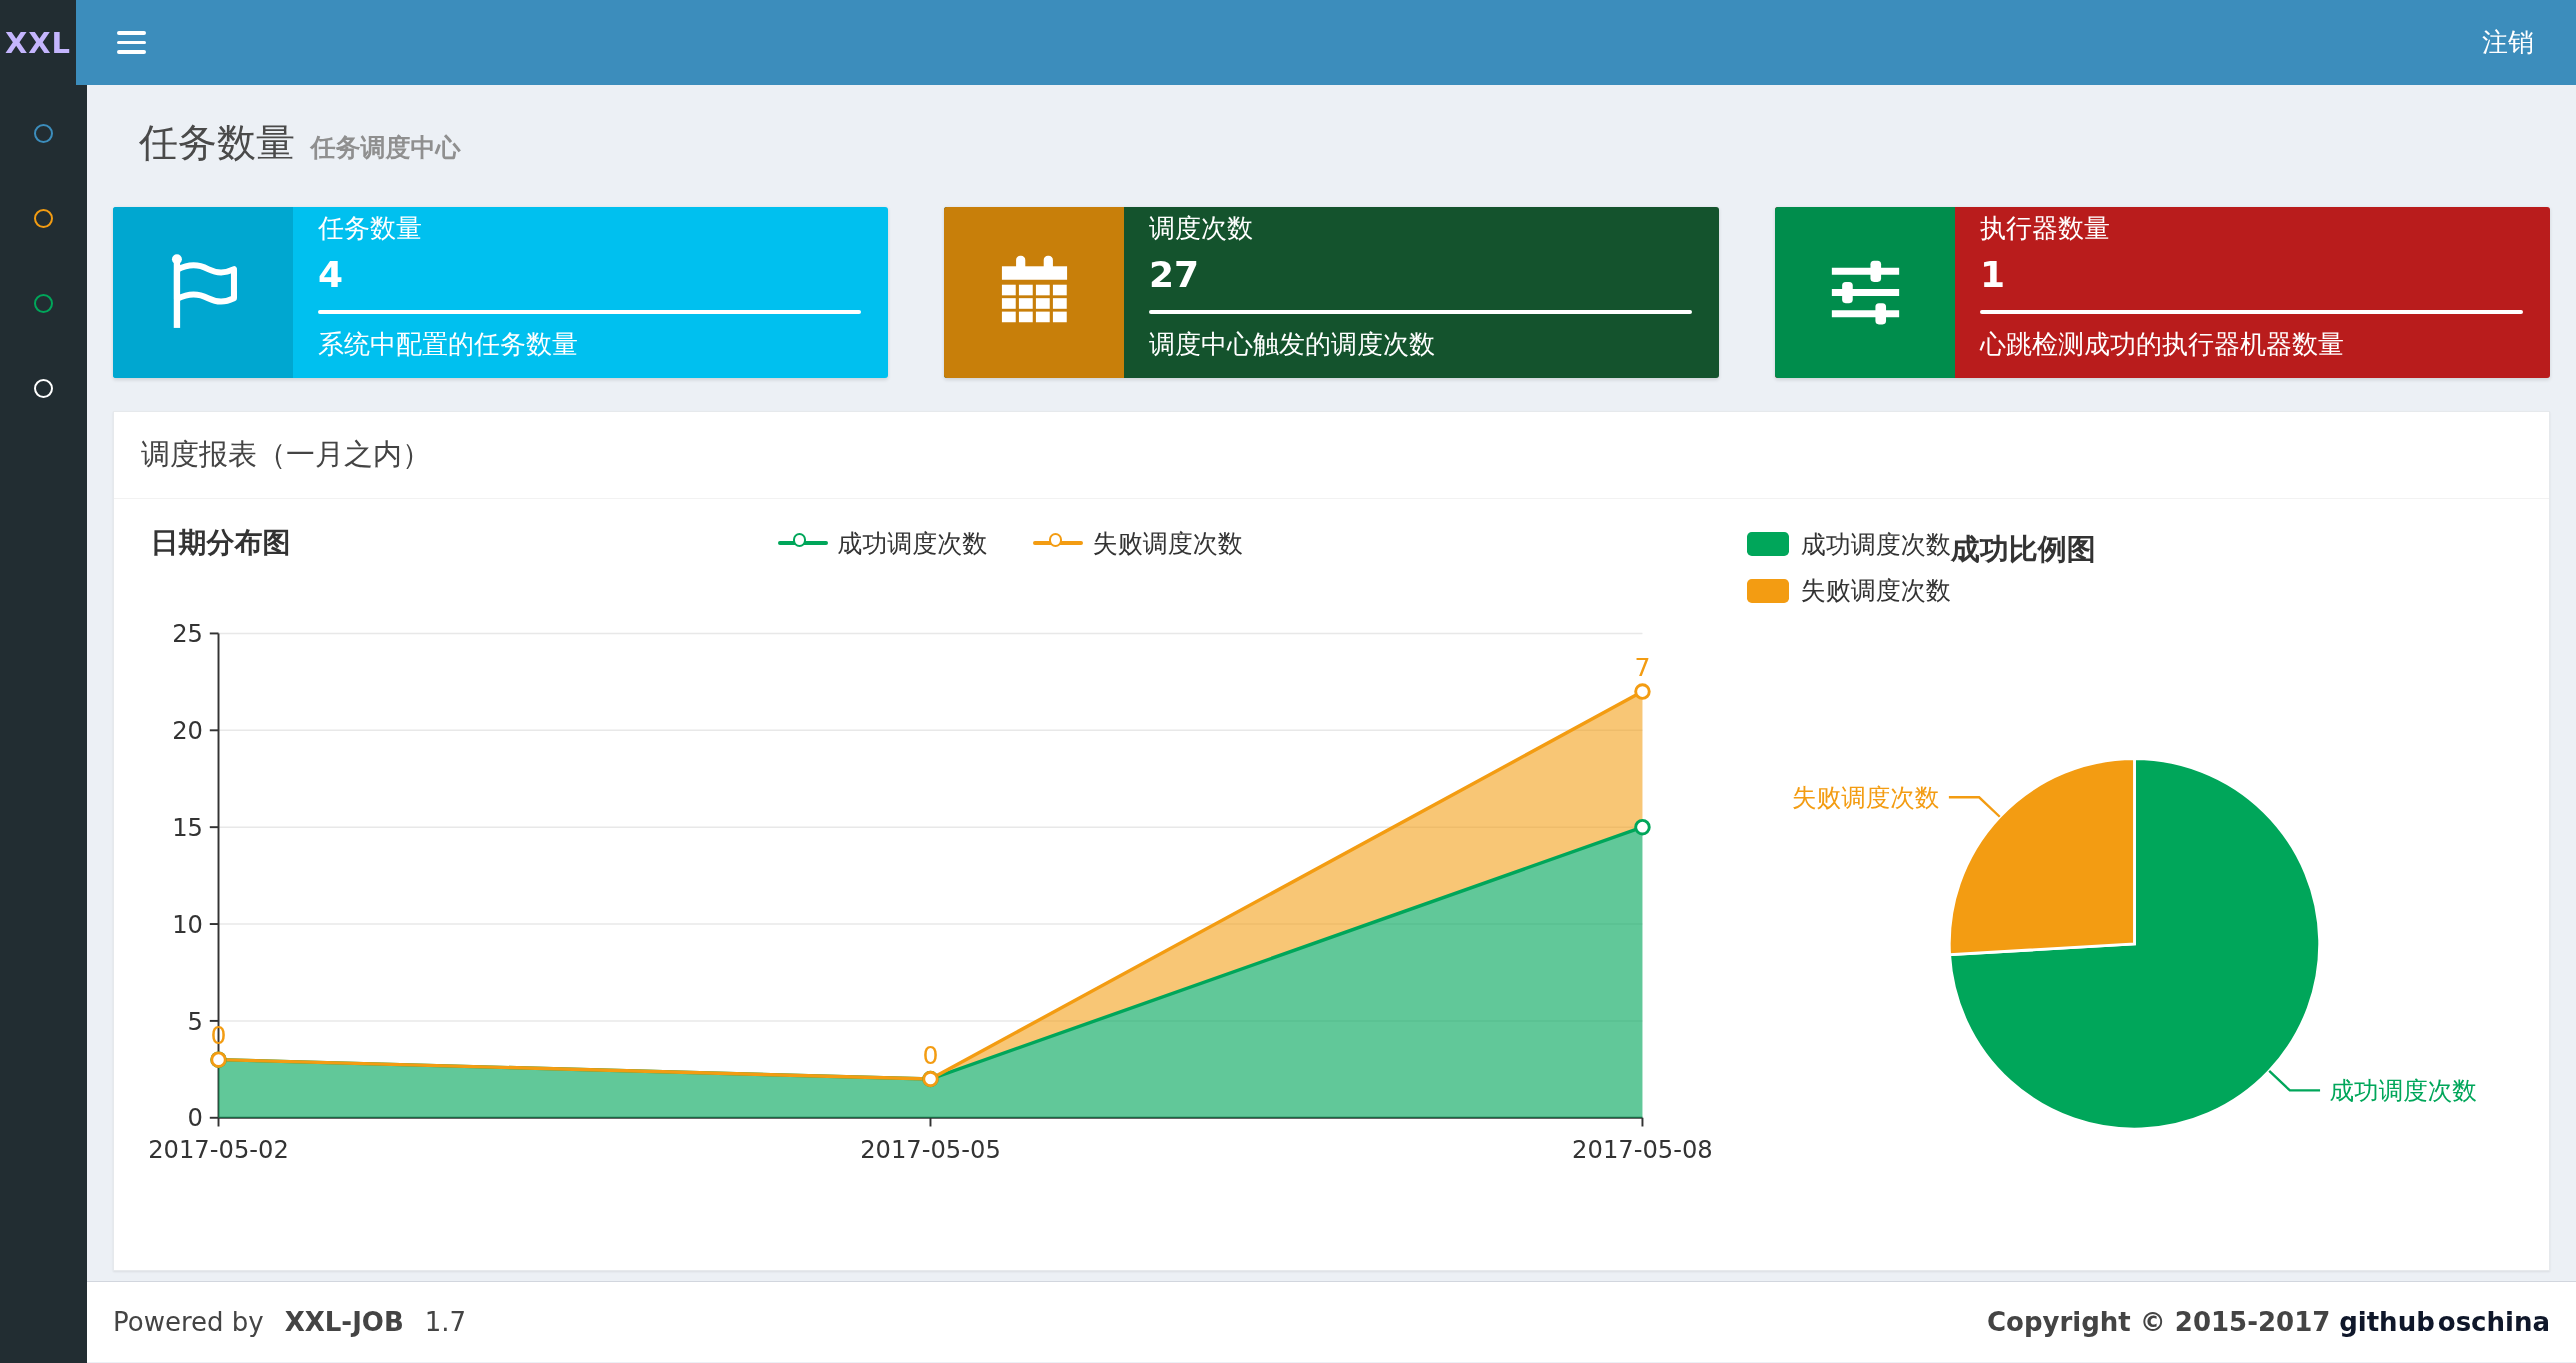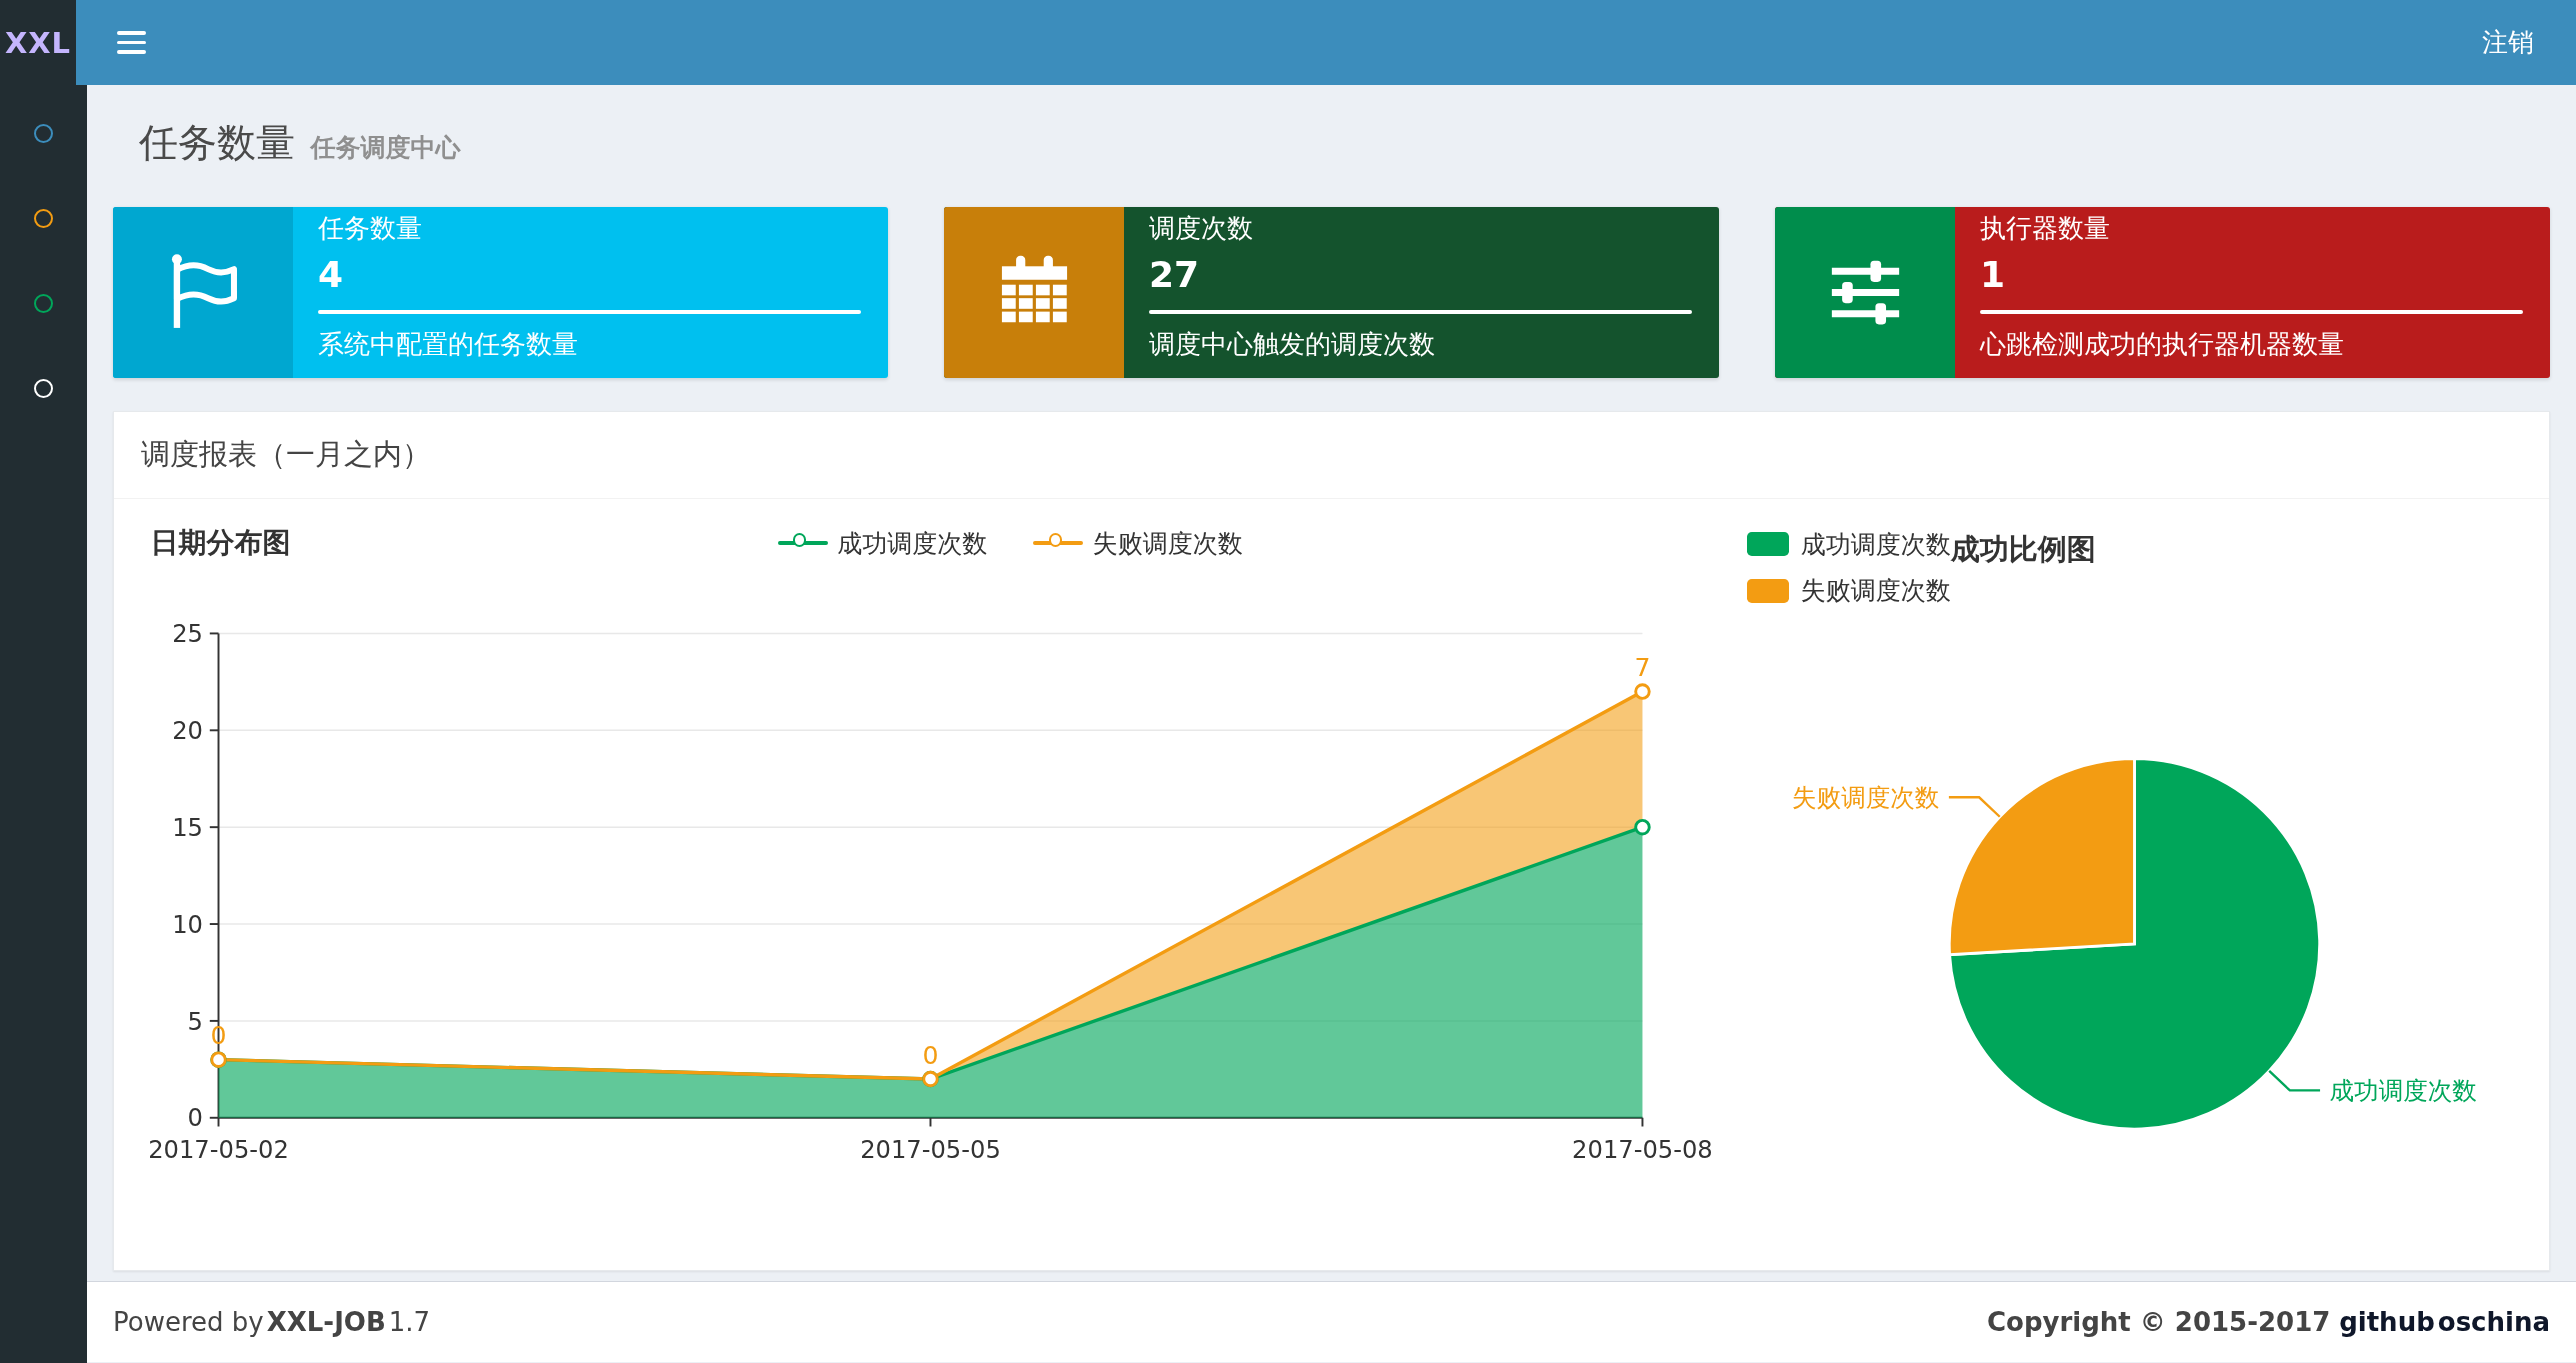--- a/index.html
+++ b/index.html
@@ -54,21 +54,21 @@
 
   .pie-head{display:flex;align-items:flex-start;padding-top:3.9px}
   .pie-legend{display:flex;flex-direction:column;gap:13.5px}
   .pie-legend-item{display:flex;align-items:center;gap:11.6px;cursor:pointer;font-size:25px;color:#333}
   .swatch{width:42px;height:24px;border-radius:4.8px;display:inline-block}
   .pie-title{font-size:29px;font-weight:700;color:#333;margin-top:1.9px;white-space:nowrap}
   .pie-svg{width:100%;display:block;margin-top:25px}
 
   
   .footer{background:#fff;border-top:1px solid #d2d6de;display:flex;justify-content:space-between;align-items:center;padding:25px 26px;font-size:26px;color:#444}
-  .f-left{display:flex;gap:3px;align-items:center}
+  .f-left{display:flex;gap:21px;align-items:center}
   .f-left b{font-weight:700}
   .f-right{display:flex;gap:3px;align-items:baseline}
   .f-right b{font-weight:700;margin-right:5.8px}
   .f-right a{color:#0f172a;font-weight:700;text-decoration:none;cursor:pointer}
 
   svg text{font-family:inherit}
   .tick{font-size:25px;fill:#333}
   .dlabel{font-size:26px}
 </style>
 </head>

